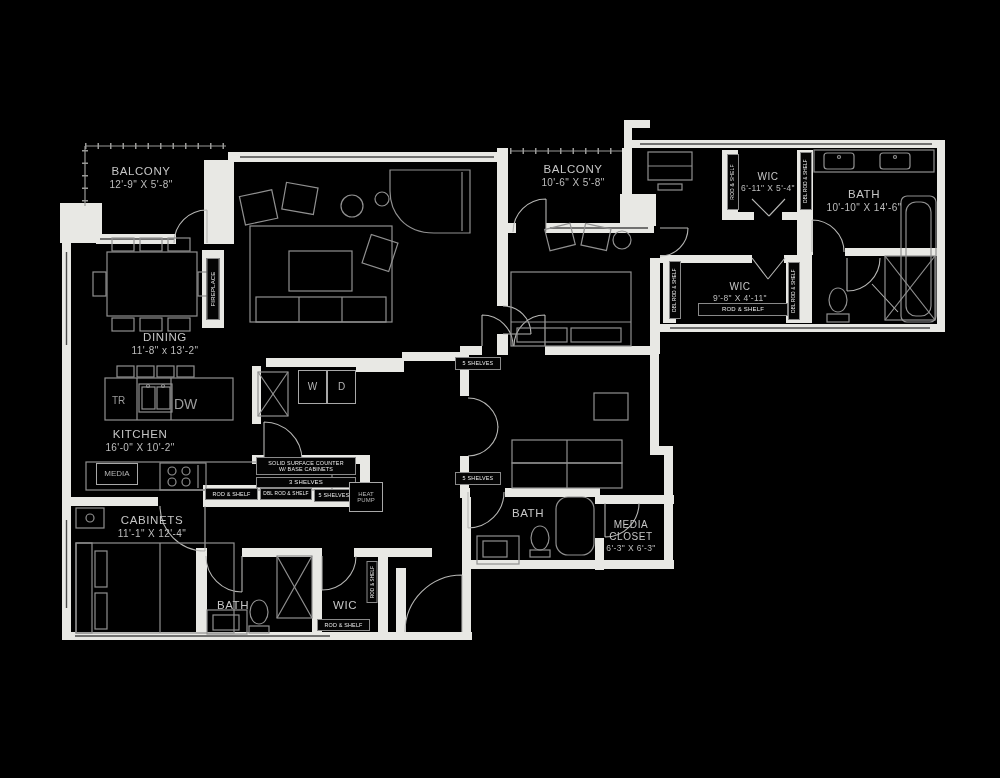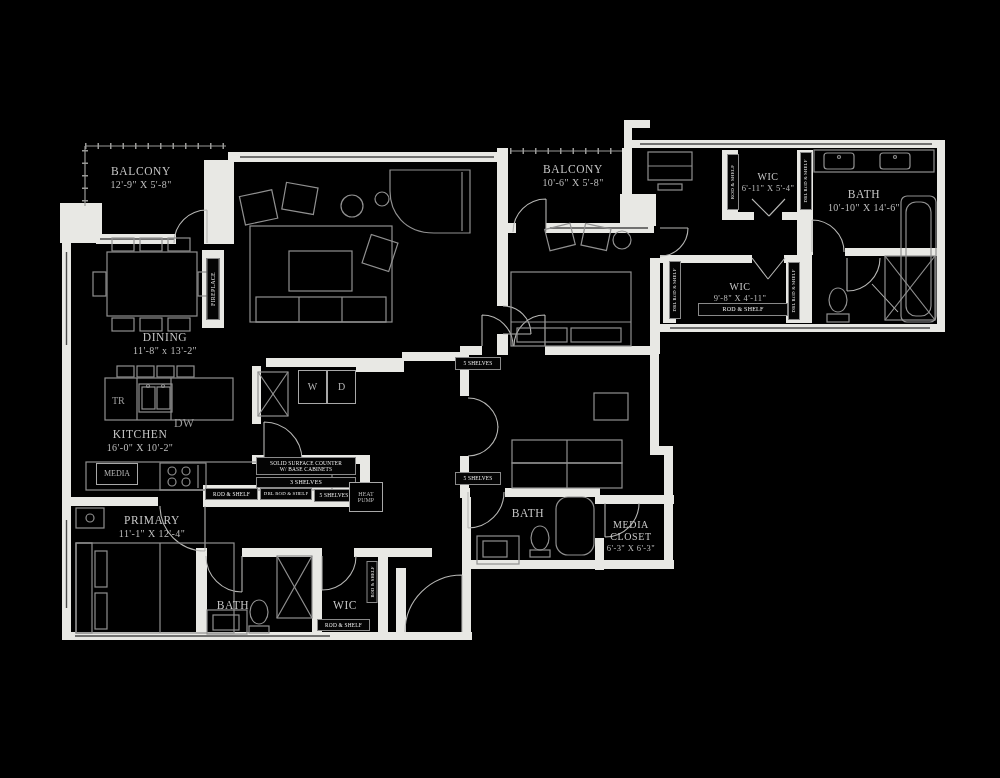--- a/index.html
+++ b/index.html
@@ -1,17 +1,17 @@
 <!DOCTYPE html>
 <html><head>
 <meta charset="utf-8">
 <style>
   html,body{margin:0;padding:0;background:#000;}
   #stage{position:relative;width:1000px;height:778px;background:#000;overflow:hidden;
-         font-family:Liberation Serif, serif;}
+         font-family:Liberation Sans, sans-serif;}
   #plan-svg{position:absolute;left:0;top:0;width:1000px;height:778px;}
   .room{position:absolute;transform:translate(-50%,-50%);text-align:center;color:#c6c6c6;
         letter-spacing:.6px;line-height:1.18;}
   .rname{font-size:11.5px;}
   .rname.sm{font-size:10px;}
   .rdims{font-size:10px;color:#bdbdbd;letter-spacing:.4px;}
   .rdims.sm{font-size:8.5px;}
   .tag{position:absolute;background:#040404;border:1px solid #8a8a8a;color:#ededed;
        display:flex;align-items:center;justify-content:center;text-align:center;
        line-height:1.15;letter-spacing:.2px;box-sizing:border-box;overflow:hidden;}
@@ -288,21 +288,21 @@
 </div>
 <div class="room" style="left:165px;top:344px;width:120px">
   <div class="rname">DINING</div>
   <div class="rdims">11'-8" x 13'-2"</div>
 </div>
 <div class="room" style="left:140px;top:441px;width:120px">
   <div class="rname">KITCHEN</div>
   <div class="rdims">16'-0" X 10'-2"</div>
 </div>
 <div class="room" style="left:152px;top:527px;width:120px">
-  <div class="rname">PRIMARY</div>
+  <div class="rname">CABINETS</div>
   <div class="rdims">11'-1" X 12'-4"</div>
 </div>
 <div class="room" style="left:528px;top:514px;width:60px">
   <div class="rname">BATH</div>
 </div>
 <div class="room" style="left:631px;top:536px;width:72px">
   <div class="rname sm">MEDIA CLOSET</div>
   <div class="rdims sm">6'-3" X 6'-3"</div>
 </div>
 <div class="room" style="left:233px;top:606px;width:60px">
@@ -331,15 +331,15 @@
 <div class="tag vert" style="left:675px;top:290px;width:58px;height:12px;font-size:4.6px">DBL ROD &amp; SHELF</div>
 <div class="tag vert" style="left:794px;top:291px;width:58px;height:12px;font-size:4.6px">DBL ROD &amp; SHELF</div>
 <div class="tag vert" style="left:372px;top:582px;width:42px;height:11px;font-size:4.5px">ROD &amp; SHELF</div>
 
 <div class="appl" style="left:96px;top:463px;width:42px;height:22px;font-size:8px">MEDIA</div>
 <div class="appl" style="left:298px;top:370px;width:29px;height:34px;font-size:10px">W</div>
 <div class="appl" style="left:327px;top:370px;width:29px;height:34px;font-size:10px">D</div>
 <div class="appl" style="left:349px;top:482px;width:34px;height:30px;font-size:6px">HEAT PUMP</div>
 
 <div class="note" style="left:112px;top:395px;font-size:10px">TR</div>
-<div class="note" style="left:174px;top:416px;font-size:12px">DW</div>
+<div class="note" style="left:174px;top:396px;font-size:14px">DW</div>
 
 </div>
 
 </body></html>

